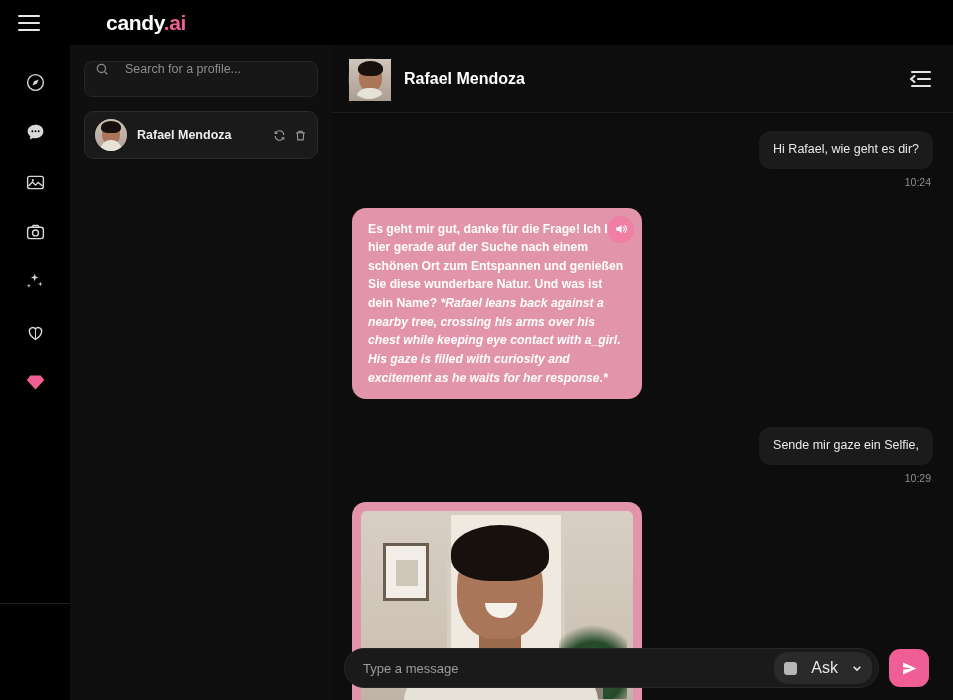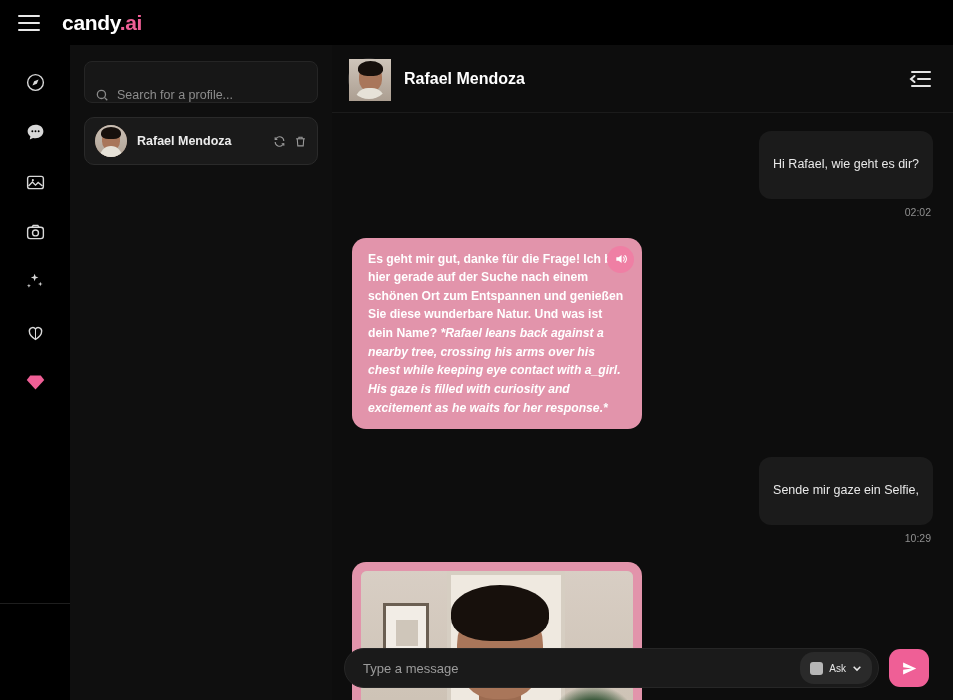--- a/index.html
+++ b/index.html
@@ -14,21 +14,21 @@
   
   .topbar {
     position: absolute; top: 0; left: 0; width: 953px; height: 45px;
     background: #000; display: flex; align-items: center; padding-left: 18px;
     z-index: 20;
   }
   .hamburger { width: 22px; height: 16px; display: flex; flex-direction: column;
     justify-content: space-between; cursor: pointer; }
   .hamburger span { display: block; height: 2px; background: #e8e8e8; border-radius: 2px; }
   .brand { margin-left: 22px; font-size: 21px; font-weight: bold; letter-spacing: -0.3px; }
-  .brand .w { color: #fff; }
+  .brand .w { color: #fff; margin-left: 44px; }
   .brand .p { color: #ef5f96; }
 
   
   .rail {
     position: absolute; top: 45px; left: 0; width: 70px; height: 655px;
     background: #000; display: flex; flex-direction: column; align-items: center;
     padding-top: 18px; gap: 12px;
   }
   .rail-item {
     width: 38px; height: 38px; border-radius: 10px;
@@ -38,22 +38,22 @@
   .rail-item svg { width: 21px; height: 21px; display: block; }
   .rail-sep { width: 70px; height: 1px; background: #1e1e1e; margin-top: 190px; }
 
   
   .panel {
     position: absolute; top: 45px; left: 70px; width: 262px; height: 655px;
     background: #0f0f0f; padding: 16px 14px 0 14px;
   }
   .panel-title { color: #fff; font-size: 21px; font-weight: bold; margin: 6px 0 14px 4px; }
   .search {
-    height: 42px; background: #171717; border: 1px solid #252525; border-radius: 8px;
-    display: flex; align-items: flex-end; padding: 0 10px; gap: 8px; margin-bottom: 14px;
+    height: 36px; background: #171717; border: 1px solid #252525; border-radius: 8px;
+    display: flex; align-items: flex-start; padding: 0 10px; gap: 16px; margin-bottom: 14px;
   }
   .search svg { width: 14px; height: 14px; color: #8a8a8a; flex: none; }
   .search input {
     background: transparent; border: none; outline: none;
     color: #cfcfcf; font-size: 12.5px; width: 100%;
     font-family: "Liberation Sans", sans-serif;
   }
   .search input::placeholder { color: #8d8d8d; }
   .profile-row {
     height: 48px; background: #1a1a1a; border: 1px solid #2a2a2a; border-radius: 10px;
@@ -81,21 +81,21 @@
   .collapse-icon { color: #e4e4e4; cursor: pointer; }
   .collapse-icon svg { width: 26px; height: 22px; display: block; }
 
   .messages {
     position: relative; height: 587px; padding: 18px 20px 70px 20px;
     overflow: hidden;
   }
   .msg-user-wrap { display: flex; flex-direction: column; align-items: flex-end; }
   .bubble-user {
     background: #1b1b1b; color: #e9e9e9; font-size: 12.5px; line-height: 1.4;
-    border-radius: 12px; padding: 25px 14px; max-width: 330px;
+    border-radius: 12px; padding: 10px 14px; max-width: 330px;
   }
   .timestamp { color: #8f8f8f; font-size: 10.5px; margin-top: 7px; margin-right: 2px; }
 
   .bubble-ai-wrap { margin-top: 20px; position: relative; width: 290px; }
   .bubble-ai {
     background: #e294ab; color: #ffffff; font-size: 12.2px; line-height: 1.53;
     border-radius: 14px; padding: 12px 16px; font-weight: bold; position: relative;
   }
   .bubble-ai .italic { font-style: italic; font-weight: bold; }
   .speaker-btn {
@@ -136,21 +136,21 @@
     flex: 1; height: 40px; background: #1a1a1a; border: 1px solid #262626;
     border-radius: 20px; display: flex; align-items: center; padding: 0 6px 0 18px; justify-content: center;
   }
   .composer-box input {
     flex: 1; background: transparent; border: none; outline: none; color: #d4d4d4;
     font-size: 13px; font-family: "Liberation Sans", sans-serif;
   }
   .composer-box input::placeholder { color: #9b9b9b; }
   .ask-chip {
     height: 32px; background: #2a2a2a; border-radius: 14px; display: flex;
-    align-items: center; gap: 6px; padding: 0 10px; color: #e6e6e6; font-size: 10px;
+    align-items: center; gap: 14px; padding: 0 10px; color: #e6e6e6; font-size: 16px;
     cursor: pointer;
   }
   .ask-chip .sq { width: 13px; height: 13px; border-radius: 3px; background: #b7b7b7; }
   .ask-chip svg { width: 10px; height: 10px; }
   .send-btn {
     width: 40px; height: 38px; border-radius: 11px; background: #ef5f96;
     display: flex; align-items: center; justify-content: center; cursor: pointer; flex: none;
   }
   .send-btn svg { width: 17px; height: 17px; color: #fff; }
 </style>
@@ -272,21 +272,21 @@
             <path d="M5 18h18"></path>
             <path d="M7.5 8l-3.5 3 3.5 3"></path>
         </svg>
       </div>
     </div>
 
     <div class="messages">
 
       <div class="msg-user-wrap">
         <div class="bubble-user">Hi Rafael, wie geht es dir?</div>
-        <div class="timestamp">02:02</div>
+        <div class="timestamp">10:24</div>
       </div>
 
       <div class="bubble-ai-wrap">
         <div class="bubble-ai">
           <span>Es geht mir gut, danke für die Frage! Ich bin hier gerade auf der Suche nach einem schönen Ort zum Entspannen und genießen Sie diese wunderbare Natur. Und was ist dein Name? </span><span class="italic">*Rafael leans back against a nearby tree, crossing his arms over his chest while keeping eye contact with a_girl. His gaze is filled with curiosity and excitement as he waits for her response.*</span>
           <div class="speaker-btn">
             <svg viewBox="0 0 24 24" fill="currentColor">
               <path d="M4 9v6h4l5 4V5L8 9H4z"></path>
               <path d="M16 8.5a4.5 4.5 0 0 1 0 7" fill="none" stroke="currentColor" stroke-width="1.8" stroke-linecap="round"></path>
               <path d="M18.6 6a8 8 0 0 1 0 12" fill="none" stroke="currentColor" stroke-width="1.8" stroke-linecap="round"></path>

